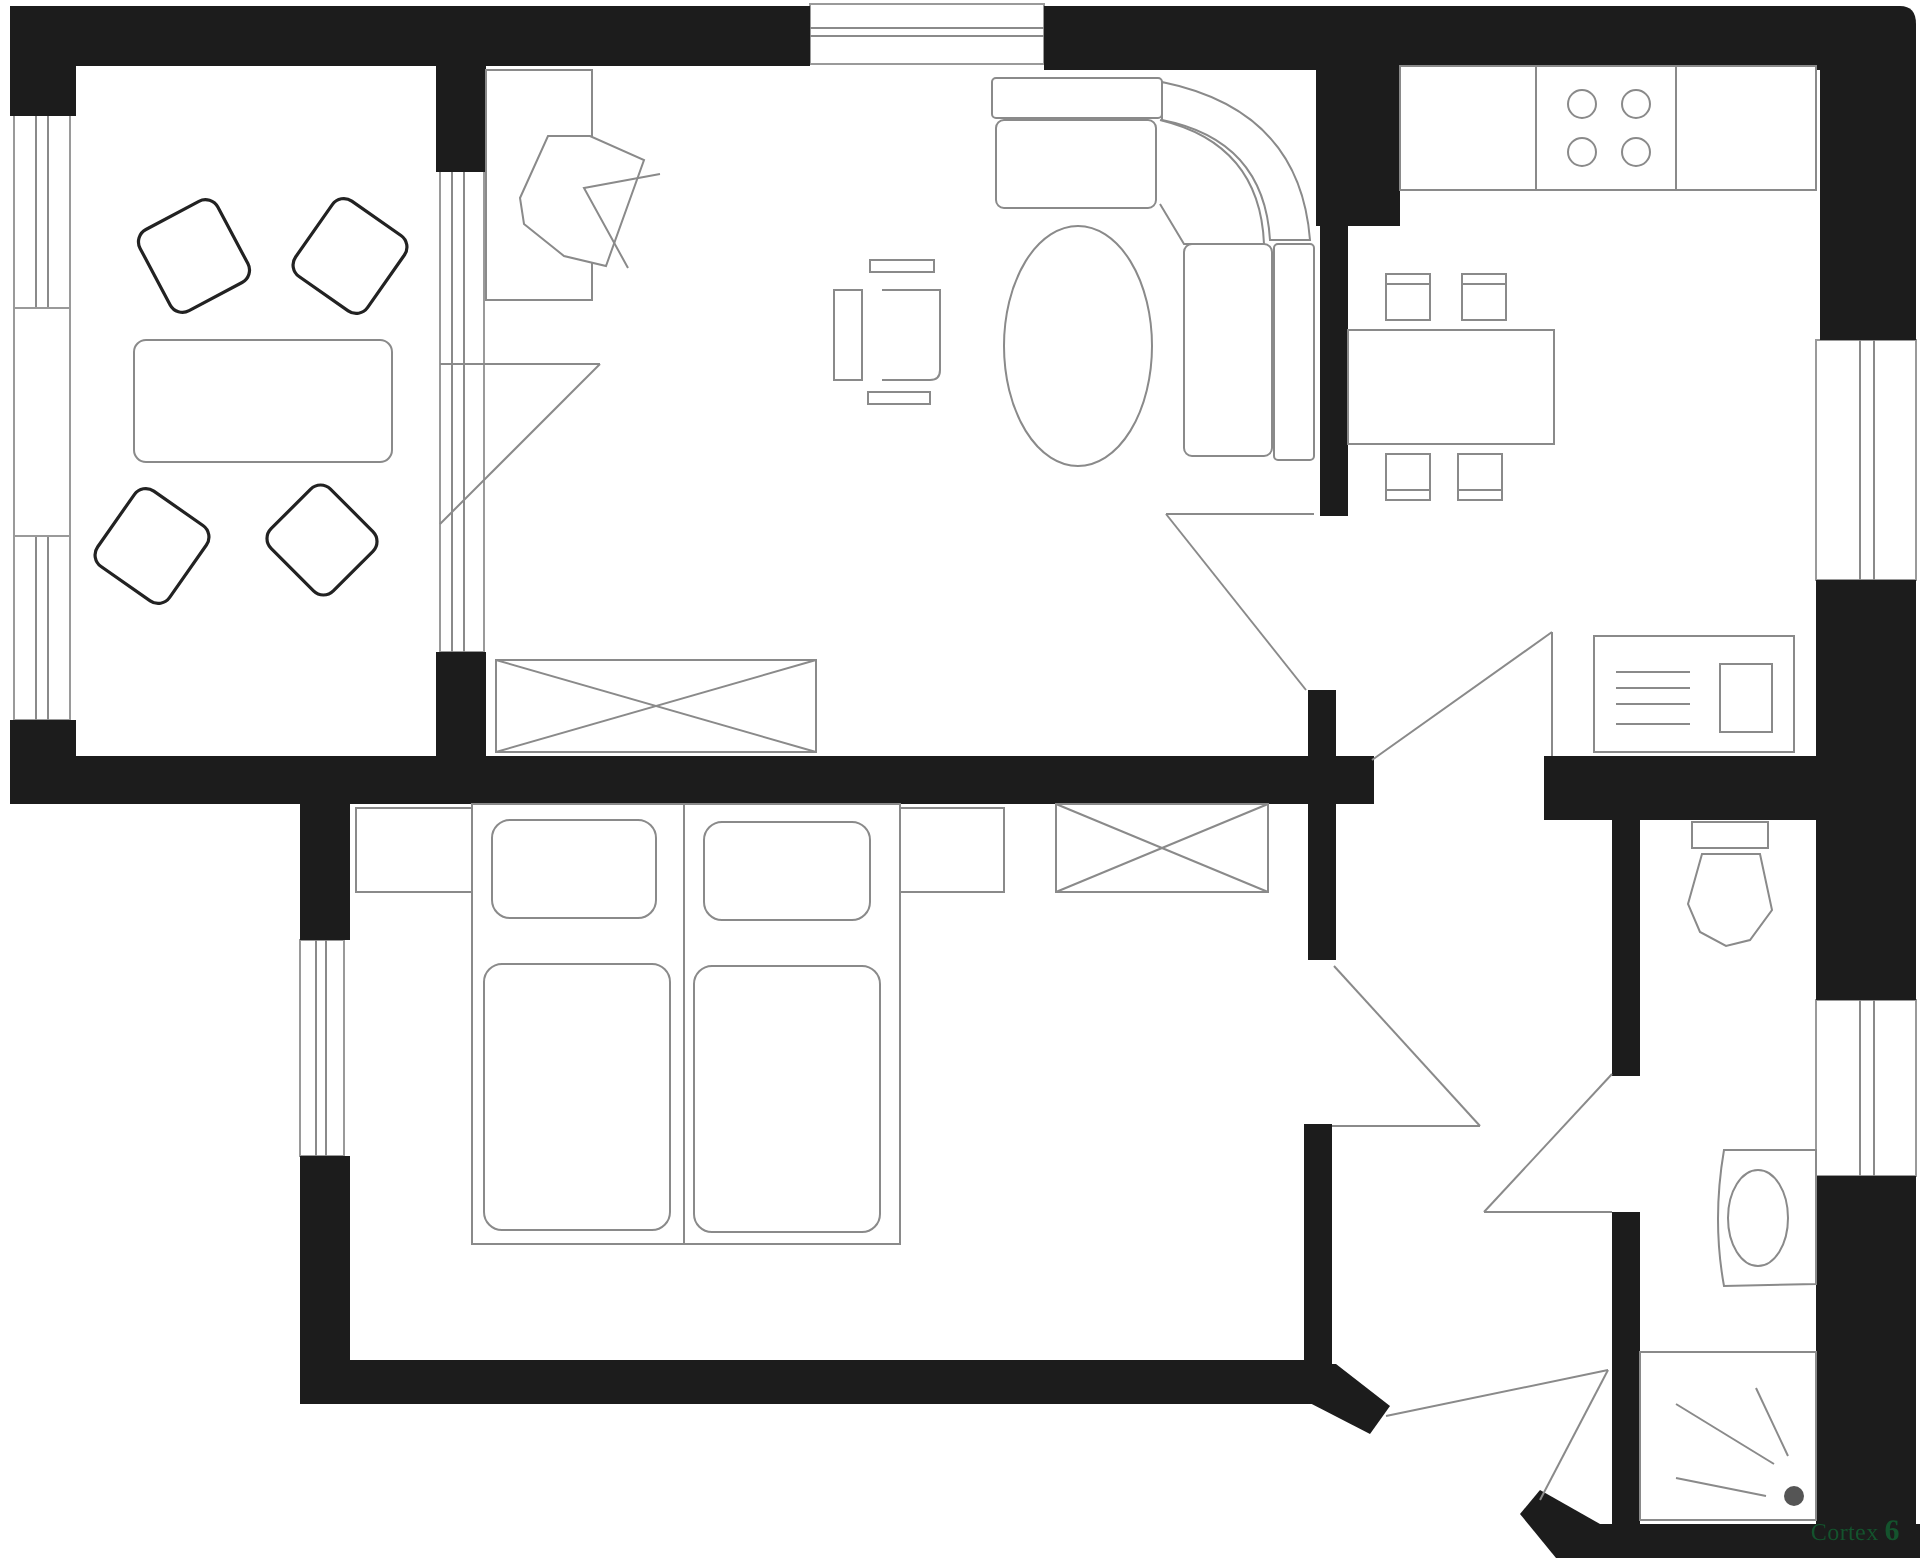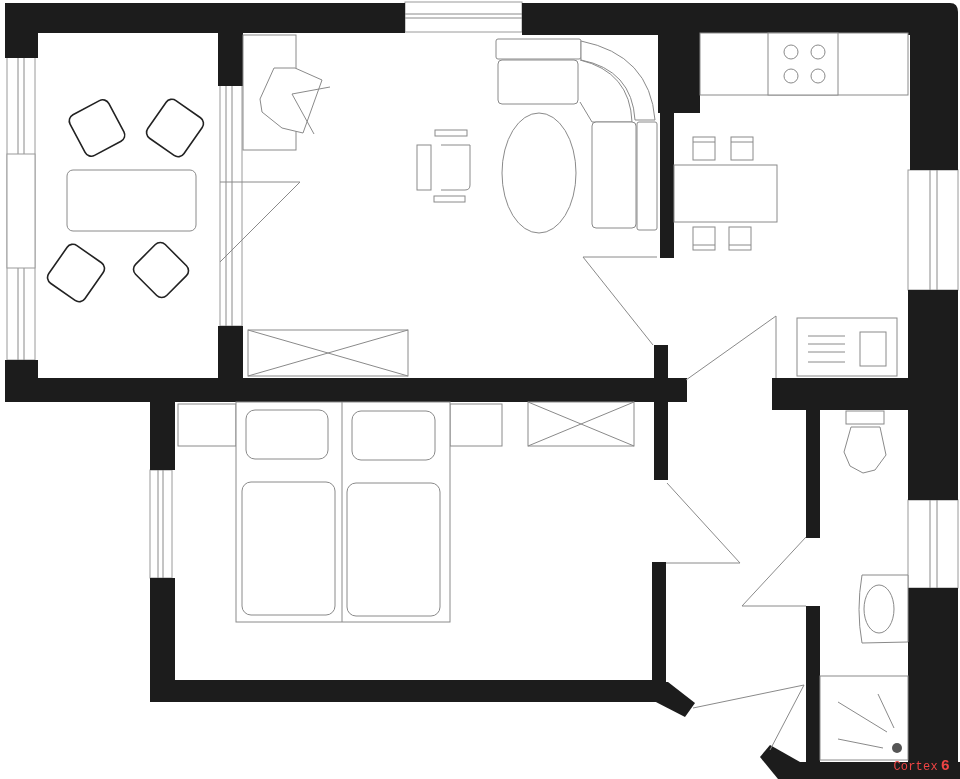--- a/index.html
+++ b/index.html
@@ -4,21 +4,21 @@
 <style>
   html, body { margin: 0; padding: 0; background: #ffffff; }
   body { width: 960px; height: 779px; overflow: hidden; position: relative; font-family: "DejaVu Sans", sans-serif; }
   #plan { position: absolute; left: 0; top: 0; width: 960px; height: 779px; }
   .wall { fill: #1c1c1c; }
   .thin { fill: none; stroke: #8a8a8a; stroke-width: 1; }
   .furn { fill: #ffffff; stroke: #8a8a8a; stroke-width: 1; }
   .dark { fill: #ffffff; stroke: #222222; stroke-width: 1.6; }
   .win { fill: #ffffff; stroke: #9a9a9a; stroke-width: 1; }
   .drain { fill: #555555; }
-  #brand { position: absolute; right: 10px; bottom: 4px; color: #ef4444; font-family: Liberation Mono, monospace; font-size: 12px; letter-spacing: 0.2px; }
+  #brand { position: absolute; right: 10px; bottom: 4px; color: #14532d; font-family: Liberation Serif, serif; font-size: 12px; letter-spacing: 0.2px; }
   #brand b { font-size: 15px; font-weight: bold; margin-left: 3px; }
 </style>
 </head>
 <body>
 
 <svg id="plan" viewBox="0 0 960 779" xmlns="http://www.w3.org/2000/svg">
 
   <g>
     <g>
       <rect class="win" x="7" y="57" width="28" height="303"></rect>

